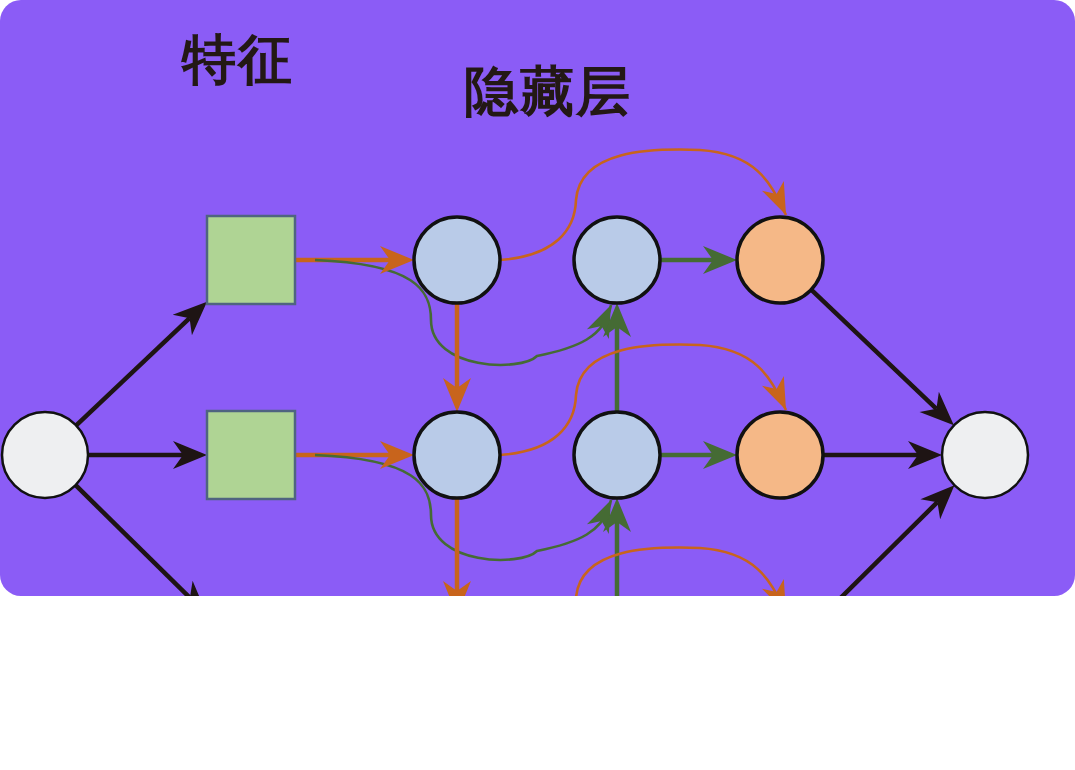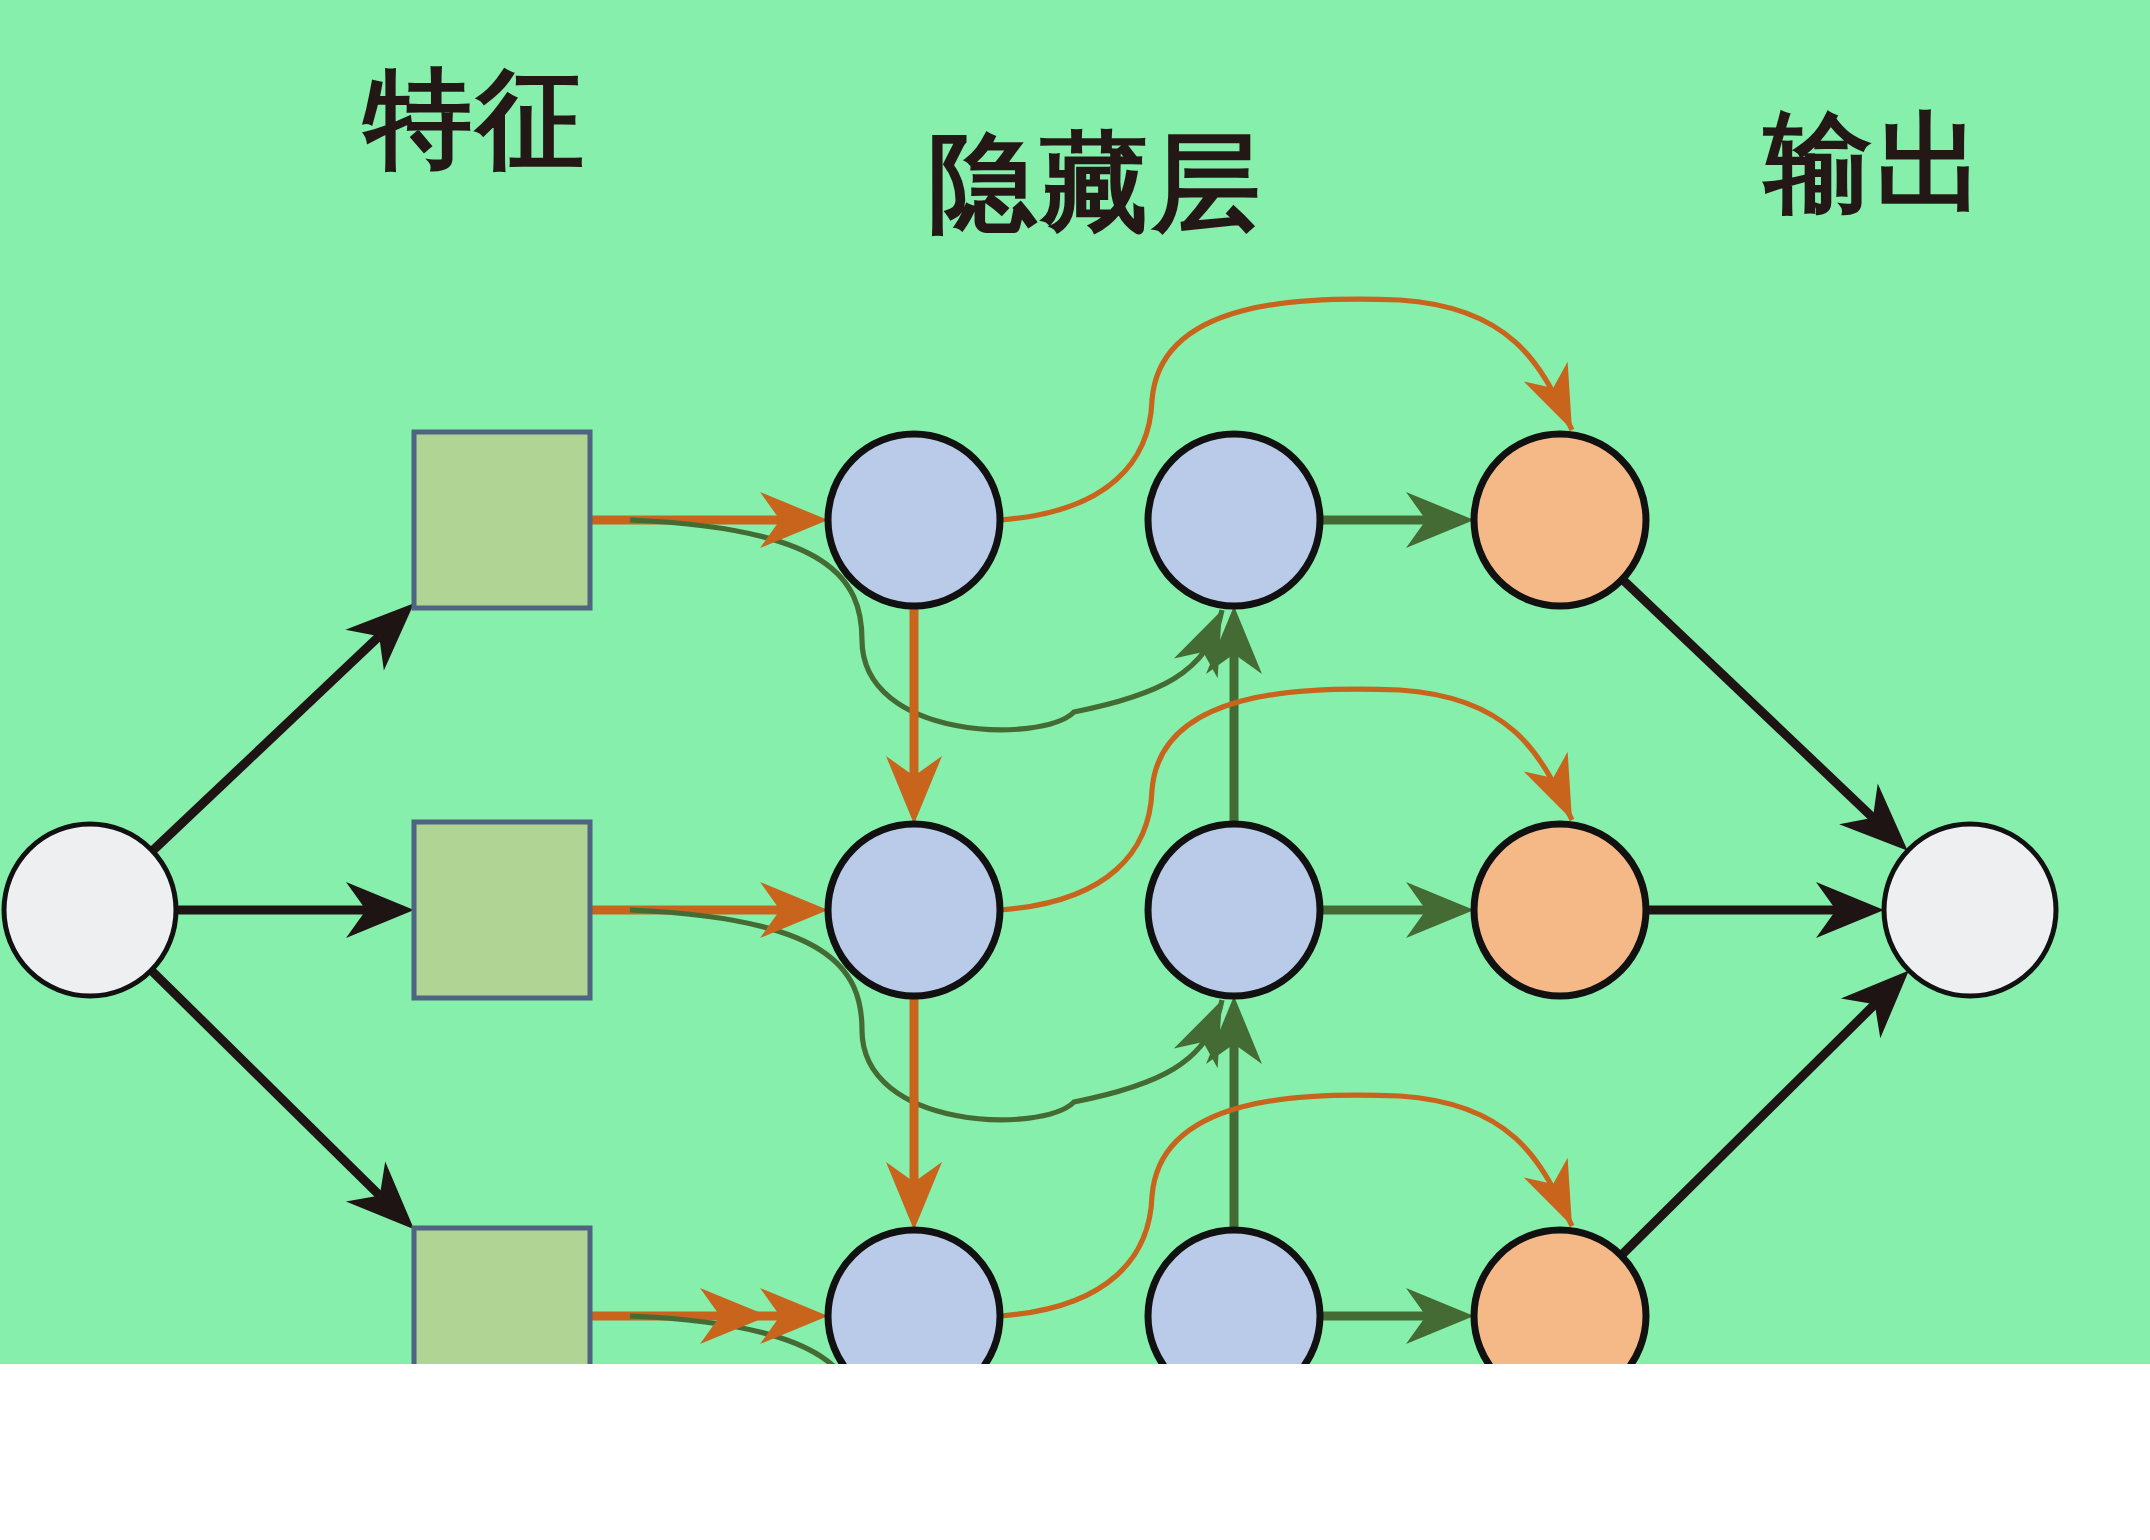--- a/index.html
+++ b/index.html
@@ -1,29 +1,28 @@
 <!DOCTYPE html>
 <html><head>
   <meta charset="utf-8">
   <style>
     html, body { margin: 0; padding: 0; background: #ffffff; }
-    #stage { position: relative; width: 1075px; height: 682px; overflow: hidden; background: #86efac; }
+    #stage { position: relative; width: 1075px; height: 596px; overflow: hidden; background: #8b5cf6; border-radius: 21px; }
     svg { position: absolute; left: 0; top: 0; }
     .label { position: absolute; font-family: "DejaVu Serif", "Liberation Serif", serif; font-weight: bold; color: #231815; font-size: 54px; line-height: 62px; letter-spacing: 2px; white-space: pre; }
     #lbl-input { left: 182px; top: 28px; width: 140px; }
     #lbl-hidden { left: 464px; top: 60px; }
     #lbl-output { left: 882px; top: 50px; }
   </style>
 </head>
 <body>
 
 <div id="stage">
   <div class="label" id="lbl-input"><span>特征</span><br></div>
   <div class="label" id="lbl-hidden">隐藏层</div>
-  <div class="label" id="lbl-output">输出</div>
   <svg id="net" width="1075" height="770" viewBox="0 0 1075 770">
       <g>
         <line x1="76.22791316266822" y1="425.4395967634937" x2="189.57046707199913" y2="318.14931515029207" stroke="#1e1414" stroke-width="4.5"></line>
         <line x1="88" y1="455" x2="183" y2="455" stroke="#1e1414" stroke-width="4.5"></line>
         <line x1="75.62779158787589" y1="485.18175578805244" x2="189.9054186486274" y2="597.7951455615115" stroke="#1e1414" stroke-width="4.5"></line>
         <line x1="295" y1="260" x2="390" y2="260" stroke="#c8641c" stroke-width="4.5"></line>
         <line x1="295" y1="455" x2="390" y2="455" stroke="#c8641c" stroke-width="4.5"></line>
         <line x1="295" y1="658" x2="390" y2="658" stroke="#c8641c" stroke-width="4.5"></line>
         <path d="M 315 260 C 415 264, 431 290, 431 320
                  C 431 370, 521 372, 537 356

